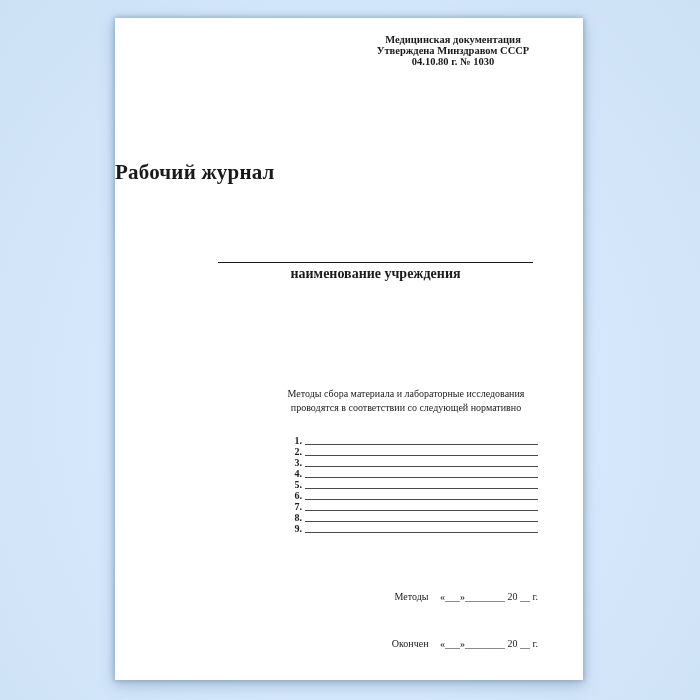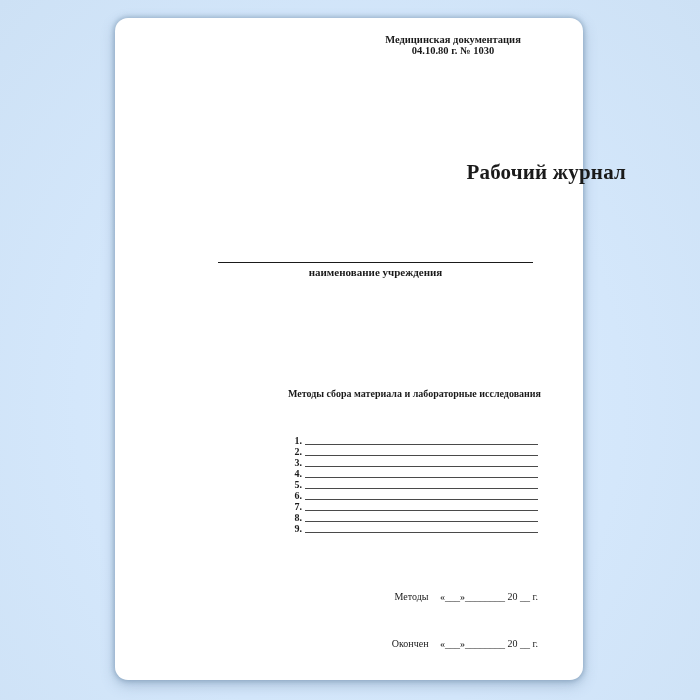--- a/index.html
+++ b/index.html
@@ -13,60 +13,59 @@
     width: 700px; height: 700px;
     background: radial-gradient(ellipse at 50% 58%, #dcedfd 0%, #d4e7fb 55%, #cde1f5 100%);
     overflow: hidden;
   }
   .page {
     position: absolute;
     left: 115px; top: 18px;
     width: 468px; height: 662px;
     background: #ffffff;
     box-shadow: 0 0 5px 1px rgba(108,138,168,0.55), 0 5px 14px rgba(108,138,168,0.45);
-    border-radius: 13px;
   }
   
   .stamp {
     position: absolute;
     top: 17px; left: 233px; width: 210px;
     text-align: center;
     font-weight: bold;
     font-size: 10.5px;
     line-height: 10.8px;
   }
   
   .title {
     position: absolute;
     top: 142px; left: 0; width: 511px;
-    text-align: right;
+    text-align: left;
     font-weight: bold;
     font-size: 21px;
     line-height: 25px;
     letter-spacing: 0.2px;
   }
   
   .org-rule {
     position: absolute;
     top: 244px; left: 103px; width: 315px;
     border-top: 1.5px solid #1a1a1a;
   }
   .org-caption {
     position: absolute;
     top: 248px; left: 103px; width: 315px;
     text-align: center;
     font-weight: bold;
-    font-size: 11px;
+    font-size: 14px;
   }
   
   .intro {
     position: absolute;
     top: 369px; left: 156px; width: 270px;
-    text-align: right;
-    font-weight: bold;
+    text-align: center;
+    font-weight: normal;
     font-size: 10px;
     line-height: 13.7px;
   }
   
   .nlist {
     position: absolute;
     top: 417px; left: 171px; width: 252px;
   }
   .lrow {
     display: flex;
@@ -98,32 +97,34 @@
   .date-blank { margin-left: 9px; }
 </style>
 </head>
 <body>
 
 <div class="stage">
   <div class="page">
 
     <div class="stamp">
       <div>Медицинская документация</div>
+      <div>Утверждена Минздравом СССР</div>
       <div>04.10.80 г. № 1030</div>
     </div>
 
     <div class="title">
       <div>Рабочий журнал</div>
     </div>
 
     <div class="org-rule"></div>
     <div class="org-caption">наименование учреждения</div>
 
     <div class="intro">
       <div>Методы сбора материала и лабораторные исследования</div>
+      <div>проводятся в соответствии со следующей нормативно</div>
     </div>
 
     <div class="nlist">
       <div class="lrow">
         <span class="lnum">1.</span>
         <span class="lline"></span>
       </div>
       <div class="lrow">
         <span class="lnum">2.</span>
         <span class="lline"></span>

